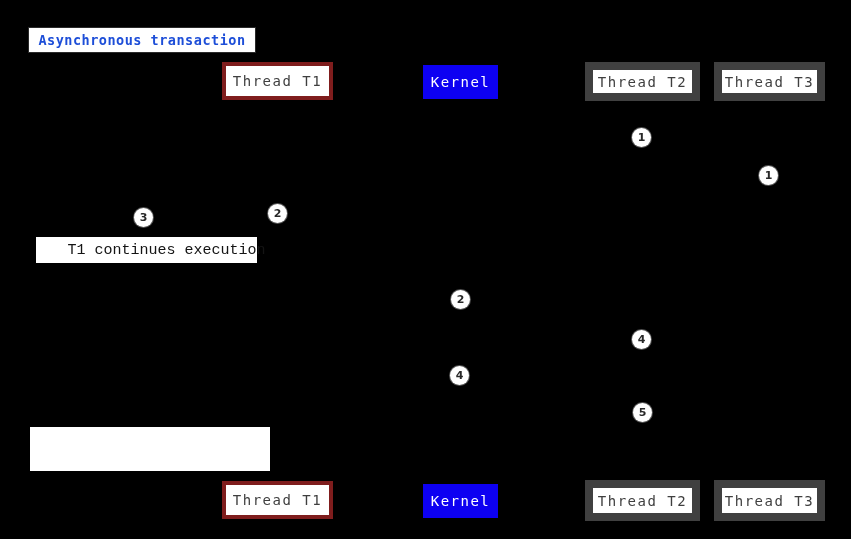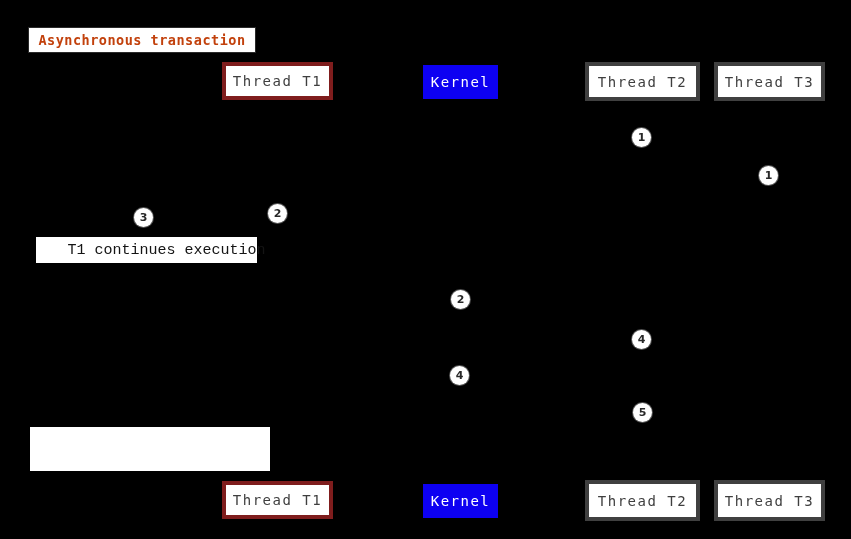--- a/index.html
+++ b/index.html
@@ -8,32 +8,32 @@
     width: 851px;
     height: 539px;
     background: #000000;
     overflow: hidden;
     font-family: "DejaVu Sans Mono", monospace;
   }
   .abs { position: absolute; box-sizing: border-box; display: flex; align-items: center; justify-content: center; }
 
   .title-box {
     left: 28px; top: 27px; width: 228px; height: 26px;
-    background: #ffffff; color: #c2410c;
+    background: #ffffff; color: #1d4ed8;
     border: 1px solid #2a2a2a;
     font-size: 13.5px; font-weight: bold; letter-spacing: 0.5px;
     white-space: nowrap;
   }
 
   .actor {
     background: #ffffff; color: #3f3f3f;
     font-size: 14px; letter-spacing: 1.5px; white-space: nowrap;
   }
   .actor.red-border  { border: 4px solid #7f1d1d; }
-  .actor.blue-border { border: 4px solid #404040; }
+  .actor.blue-border { border: 8px solid #404040; }
   .actor.kernel      { background: #0d00f2; color: #ffffff; border: none; }
 
   .marker {
     width: 19px; height: 19px; border-radius: 50%;
     background: #ffffff; color: #282828;
     box-shadow: 0 0 0 1px #555555;
     font-family: "DejaVu Sans", sans-serif;
     font-weight: bold; font-size: 11px;
   }
 

